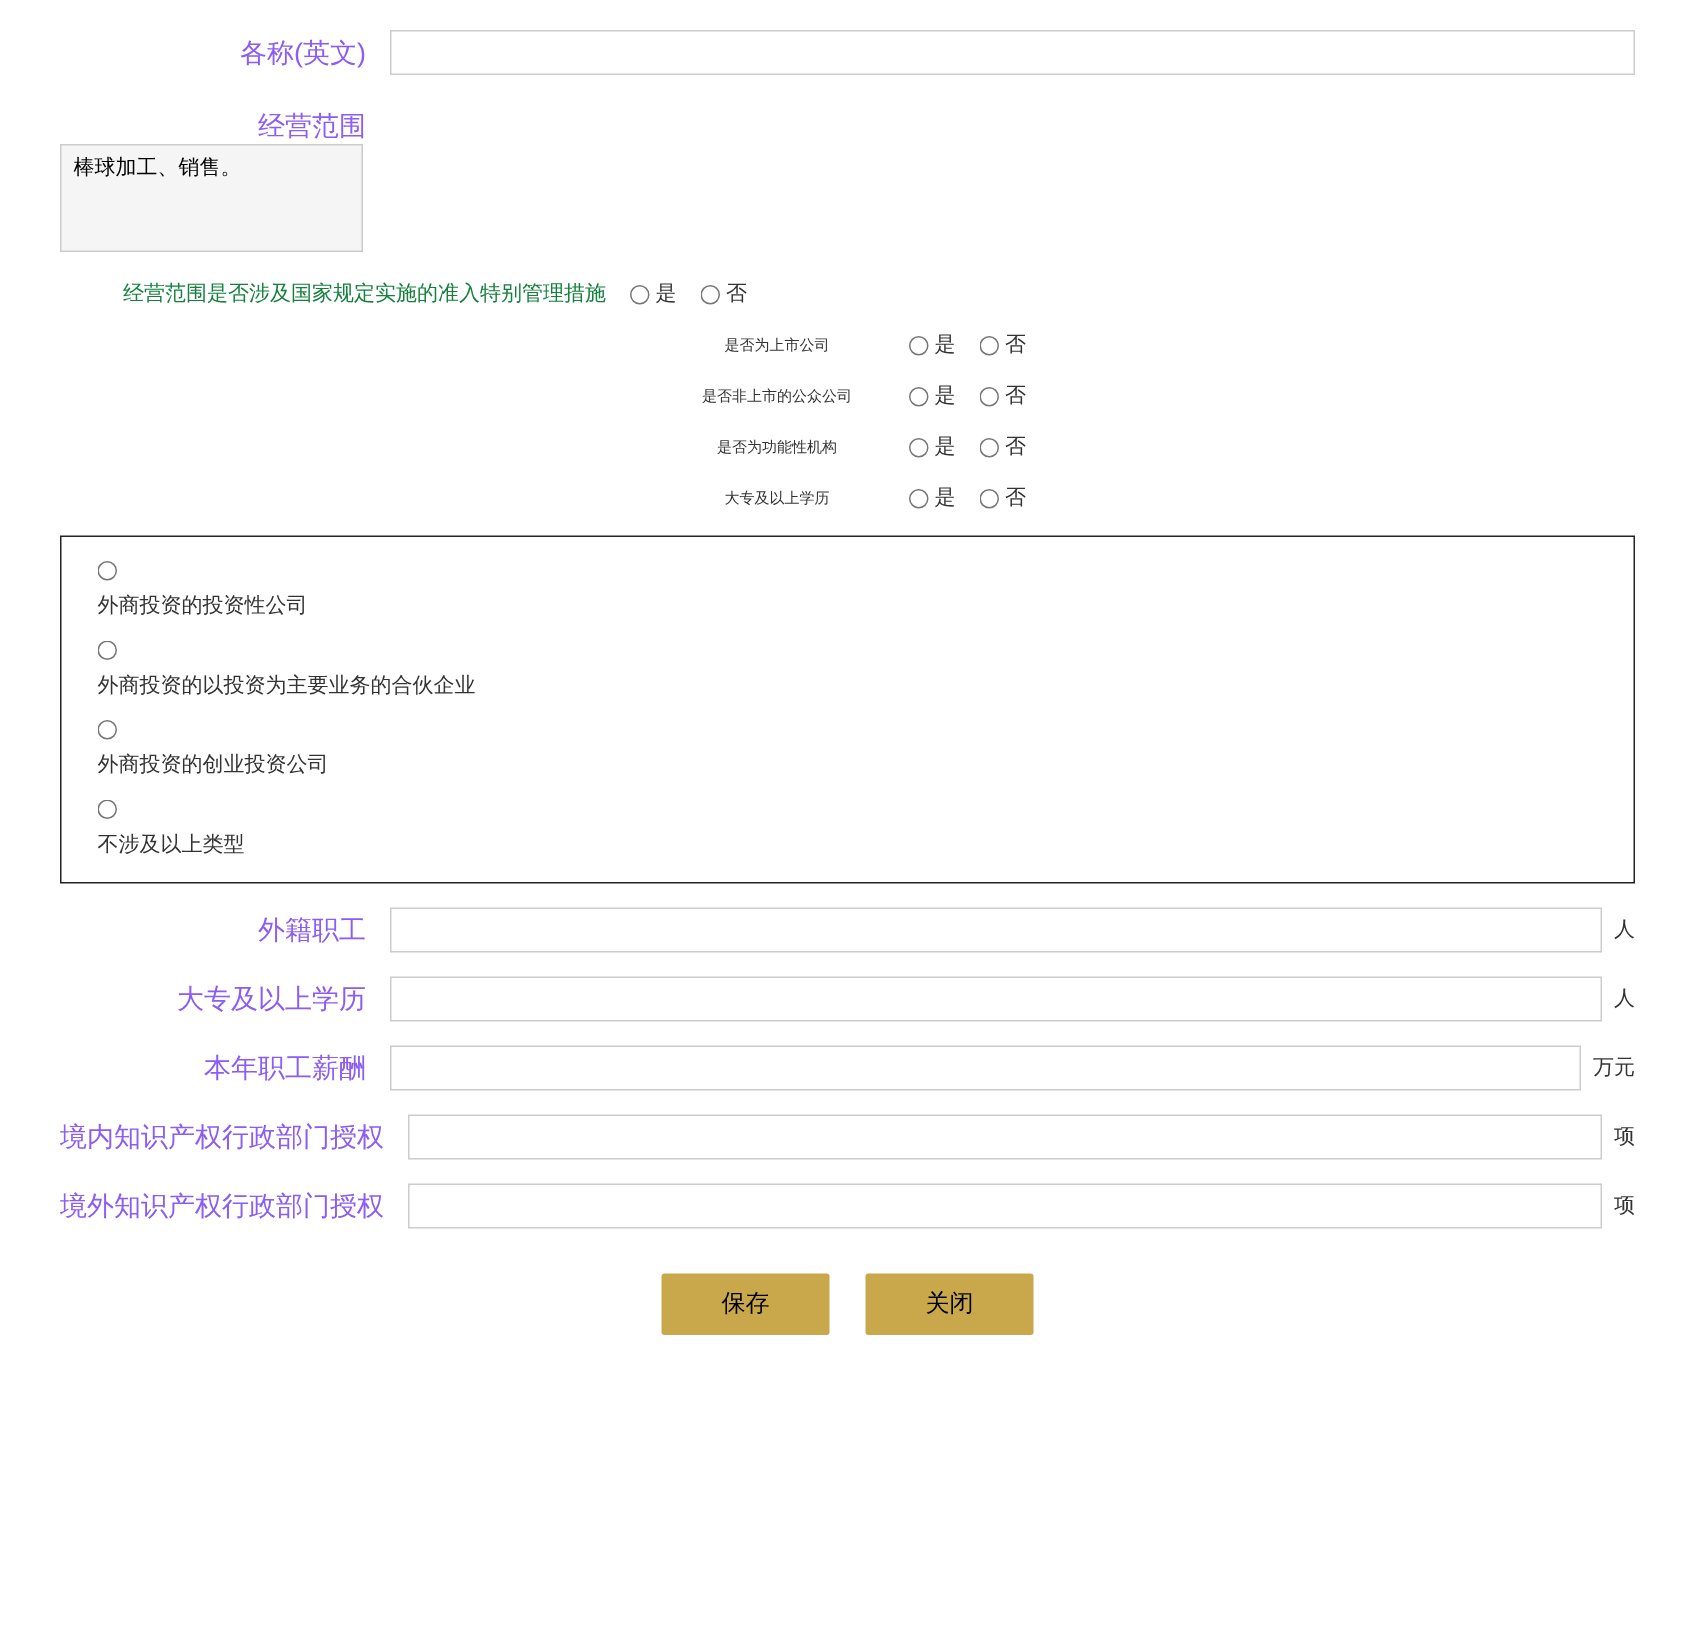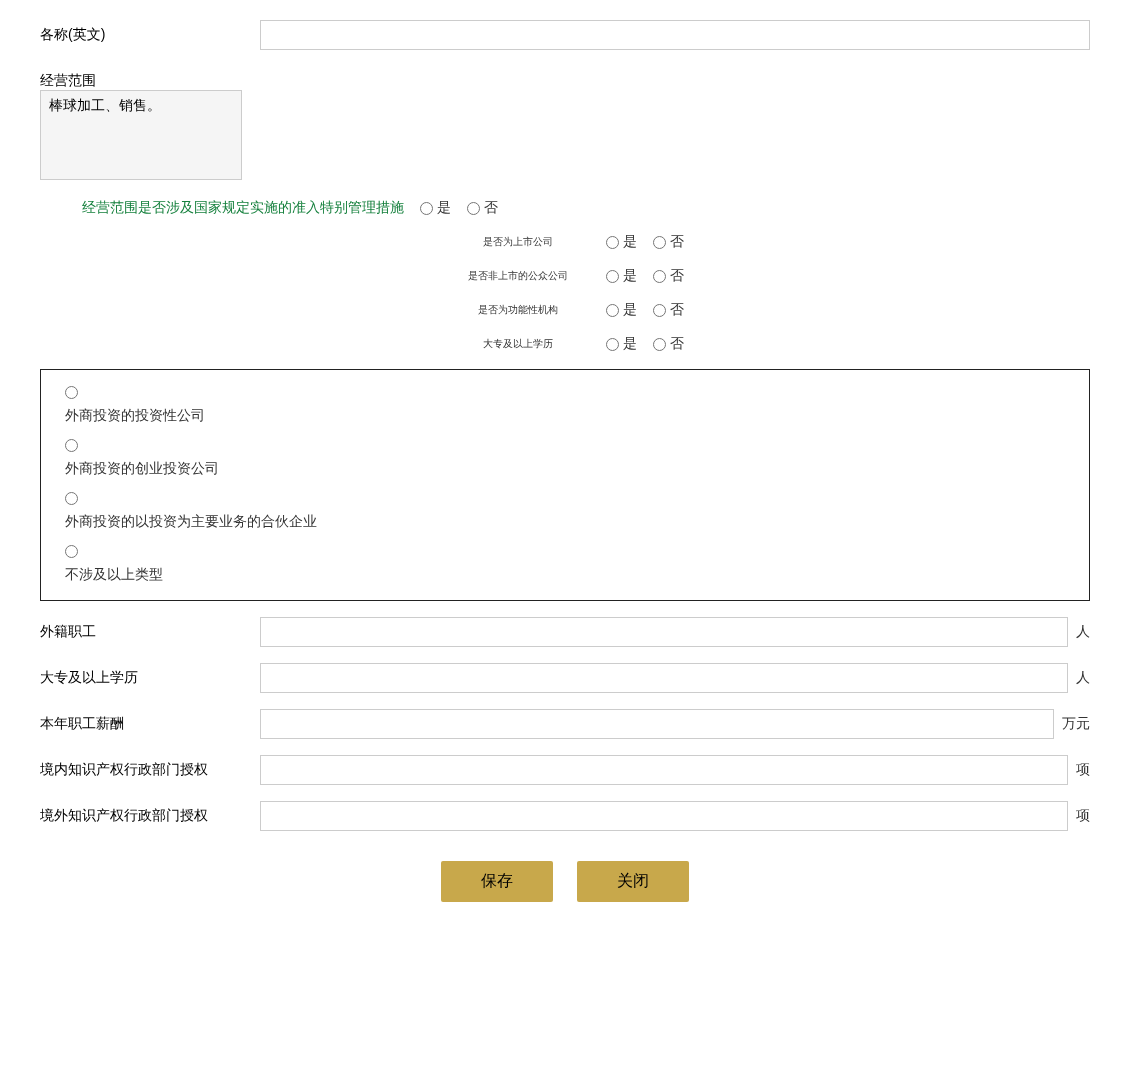--- a/index.html
+++ b/index.html
@@ -11,42 +11,43 @@
       width: 1130px;
       min-height: 1085px;
       padding: 20px 40px 40px 40px;
     }
     .form-row {
       display: flex;
       align-items: center;
       margin-bottom: 16px;
     }
     .form-label {
+      text-align: right;
       min-width: 220px;
       padding-right: 16px;
-      color: #000000;
-      font-size: 14px;
+      color: #8b5cf6;
+      font-size: 18px;
       flex-shrink: 0;
     }
     .form-input {
       flex: 1;
       height: 30px;
       border: 1px solid #ccc;
       padding: 4px 8px;
       font-size: 14px;
       outline: none;
       background: #fff;
     }
     .textarea-wrapper {
       flex: 1;
       position: relative;
     }
     .form-textarea {
       width: 100%;
-      height: 90px;
+      height: 72px;
       border: 1px solid #ccc;
       padding: 6px 8px;
       font-size: 14px;
       resize: none;
       outline: none;
       background: #f5f5f5;
       overflow-y: scroll;
     }
     .unit-label {
       margin-left: 8px;
@@ -228,26 +229,26 @@
     </label>
   </div>
 </div>
 
 <div class="investment-box">
   <label class="investment-option">
     <input type="radio" name="investment_type" value="0" style="">
     <span class="investment-option-label">外商投资的投资性公司</span>
   </label>
   <label class="investment-option">
+    <input type="radio" name="investment_type" value="2" style="">
+    <span class="investment-option-label">外商投资的以投资为主要业务的合伙企业</span>
+  </label>
+  <label class="investment-option">
     <input type="radio" name="investment_type" value="1" style="">
     <span class="investment-option-label">外商投资的创业投资公司</span>
-  </label>
-  <label class="investment-option">
-    <input type="radio" name="investment_type" value="2" style="">
-    <span class="investment-option-label">外商投资的以投资为主要业务的合伙企业</span>
   </label>
   <label class="investment-option">
     <input type="radio" name="investment_type" value="3" style="">
     <span class="investment-option-label">不涉及以上类型</span>
   </label>
 </div>
 
 <div class="form-row">
   <div class="form-label">外籍职工</div>
   <input class="form-input" type="text" value="" style="">

